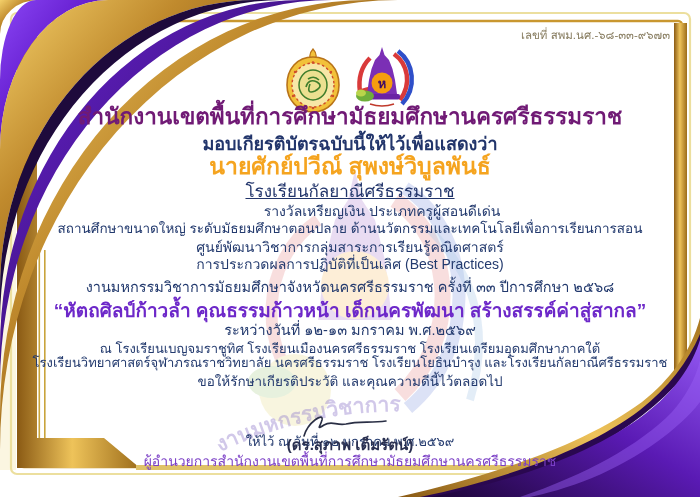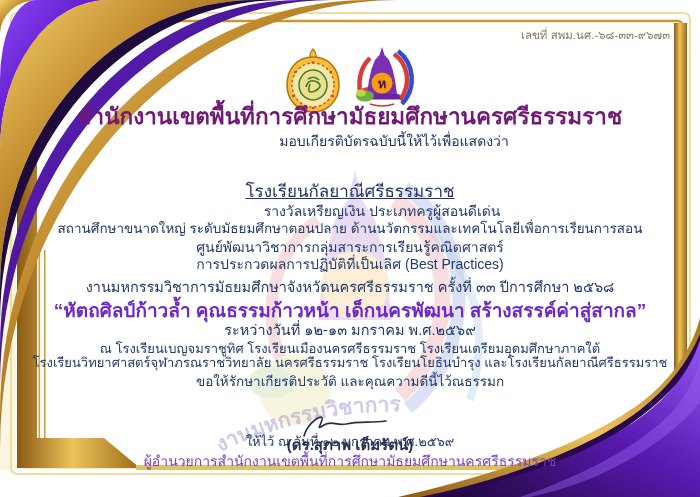--- a/index.html
+++ b/index.html
@@ -10,21 +10,21 @@
   .layer{position:absolute;inset:0;pointer-events:none;}
   #frame{z-index:2;}
   #corner-tl{z-index:3;}
   #corner-br{z-index:3;}
   #watermark{z-index:1;opacity:1;}
   .content{position:absolute;inset:0;z-index:5;}
   .line{position:absolute;left:50%;transform:translateX(-50%);white-space:nowrap;text-align:center;line-height:1.25;color:#233a6e;}
   .ref{position:absolute;top:26px;right:30px;font-size:11.5px;color:#867b5e;white-space:nowrap;}
   .logos{position:absolute;top:44px;left:50%;transform:translateX(-50%);display:flex;align-items:flex-end;gap:6px;}
   .org-title{top:103px;font-size:22.5px;font-weight:700;color:#701a75;}
-  .presented{top:133px;font-size:14px;font-weight:400;color:#22356b;margin-left:44px;}
+  .presented{top:133px;font-size:18px;font-weight:700;color:#22356b;}
   .recipient-name{top:152px;font-size:23px;font-weight:700;color:#f5a41f;}
   .recipient-school{top:181px;font-size:17px;color:#22356b;text-decoration:underline;}
   .award1{top:203px;font-size:14px;margin-left:32px;}
   .award2{top:221px;font-size:13.5px;}
   .award3{top:239px;font-size:14px;}
   .award4{top:256px;font-size:14px;}
   .event-name{top:278px;font-size:14.5px;}
   .slogan{top:299px;font-size:19px;font-weight:700;color:#6d28c9;}
   .date-range{top:321px;font-size:14.5px;}
   .venue1{top:341px;font-size:13px;}
@@ -173,34 +173,35 @@
       <circle cx="34" cy="39" r="10.5" fill="#f59d0e"></circle>
       <text x="34" y="44" font-size="13" font-weight="700" fill="#3c0a66" text-anchor="middle">ห</text>
       <ellipse cx="17" cy="52" rx="9" ry="5.5" fill="#6fae3a"></ellipse>
       <ellipse cx="13" cy="49" rx="5" ry="3.5" fill="#b9d44a"></ellipse>
       <path d="M22 60 q12 4 24 0" stroke="#c0392b" stroke-width="1.5" fill="none"></path>
     </svg>
   </div>
 
   <div class="line org-title">สำนักงานเขตพื้นที่การศึกษามัธยมศึกษานครศรีธรรมราช</div>
   <div class="line presented">มอบเกียรติบัตรฉบับนี้ให้ไว้เพื่อแสดงว่า</div>
+  <div class="line recipient-name">นายศักย์ปวีณ์ สุพงษ์วิบูลพันธ์</div>
   <div class="line recipient-school">โรงเรียนกัลยาณีศรีธรรมราช</div>
 
   <div class="line award1">รางวัลเหรียญเงิน ประเภทครูผู้สอนดีเด่น</div>
   <div class="line award2">สถานศึกษาขนาดใหญ่ ระดับมัธยมศึกษาตอนปลาย ด้านนวัตกรรมและเทคโนโลยีเพื่อการเรียนการสอน</div>
   <div class="line award3">ศูนย์พัฒนาวิชาการกลุ่มสาระการเรียนรู้คณิตศาสตร์</div>
   <div class="line award4">การประกวดผลการปฏิบัติที่เป็นเลิศ (Best Practices)</div>
 
   <div class="line event-name">งานมหกรรมวิชาการมัธยมศึกษาจังหวัดนครศรีธรรมราช ครั้งที่ ๓๓ ปีการศึกษา ๒๕๖๘</div>
   <div class="line slogan">“หัตถศิลป์ก้าวล้ำ คุณธรรมก้าวหน้า เด็กนครพัฒนา สร้างสรรค์ค่าสู่สากล”</div>
   <div class="line date-range">ระหว่างวันที่ ๑๒-๑๓ มกราคม พ.ศ.๒๕๖๙</div>
   <div class="line venue1">ณ โรงเรียนเบญจมราชูทิศ โรงเรียนเมืองนครศรีธรรมราช โรงเรียนเตรียมอุดมศึกษาภาคใต้</div>
   <div class="line venue2">โรงเรียนวิทยาศาสตร์จุฬาภรณราชวิทยาลัย นครศรีธรรมราช โรงเรียนโยธินบำรุง และโรงเรียนกัลยาณีศรีธรรมราช</div>
 
-  <div class="line wish">ขอให้รักษาเกียรติประวัติ และคุณความดีนี้ไว้ณธรรมก</div>
+  <div class="line wish">ขอให้รักษาเกียรติประวัติ และคุณความดีนี้ไว้ตลอดไป</div>
   <div class="line issued">ให้ไว้ ณ วันที่ ๑๒ มกราคม พ.ศ.๒๕๖๙</div>
 
   <svg class="sig-svg" width="120" height="30" viewBox="0 0 120 30">
     <path d="M14 26 C18 12 34 2 32 10 C30 17 26 20 34 15 C42 10 46 16 56 14 C68 11 80 13 96 11" stroke="#2a2f45" stroke-width="1.6" fill="none" stroke-linecap="round"></path>
   </svg>
 
   <div class="line signer-name">(ดร.สุภาพ เต็มรัตน์)</div>
   <div class="line signer-title">ผู้อำนวยการสำนักงานเขตพื้นที่การศึกษามัธยมศึกษานครศรีธรรมราช</div>
 
 </div>

